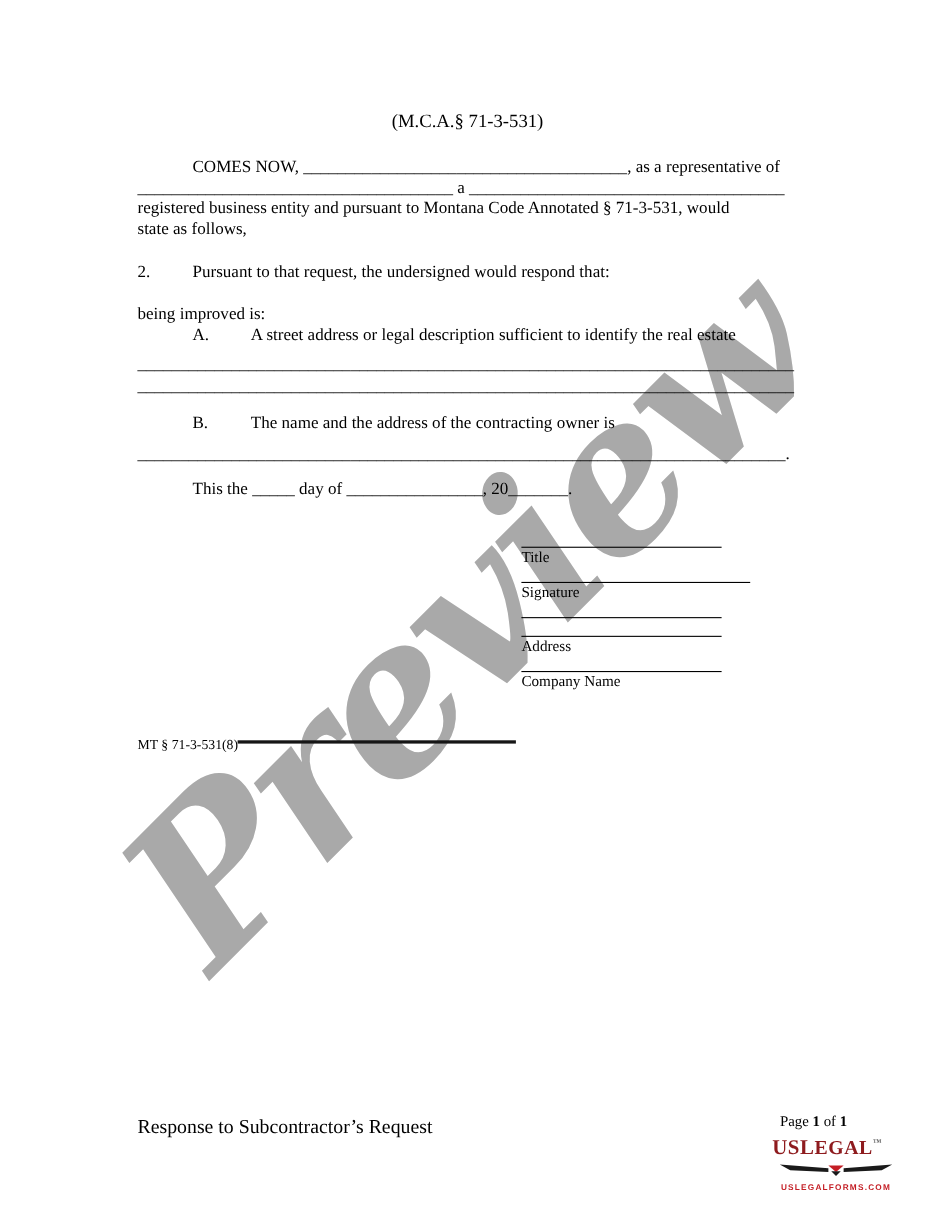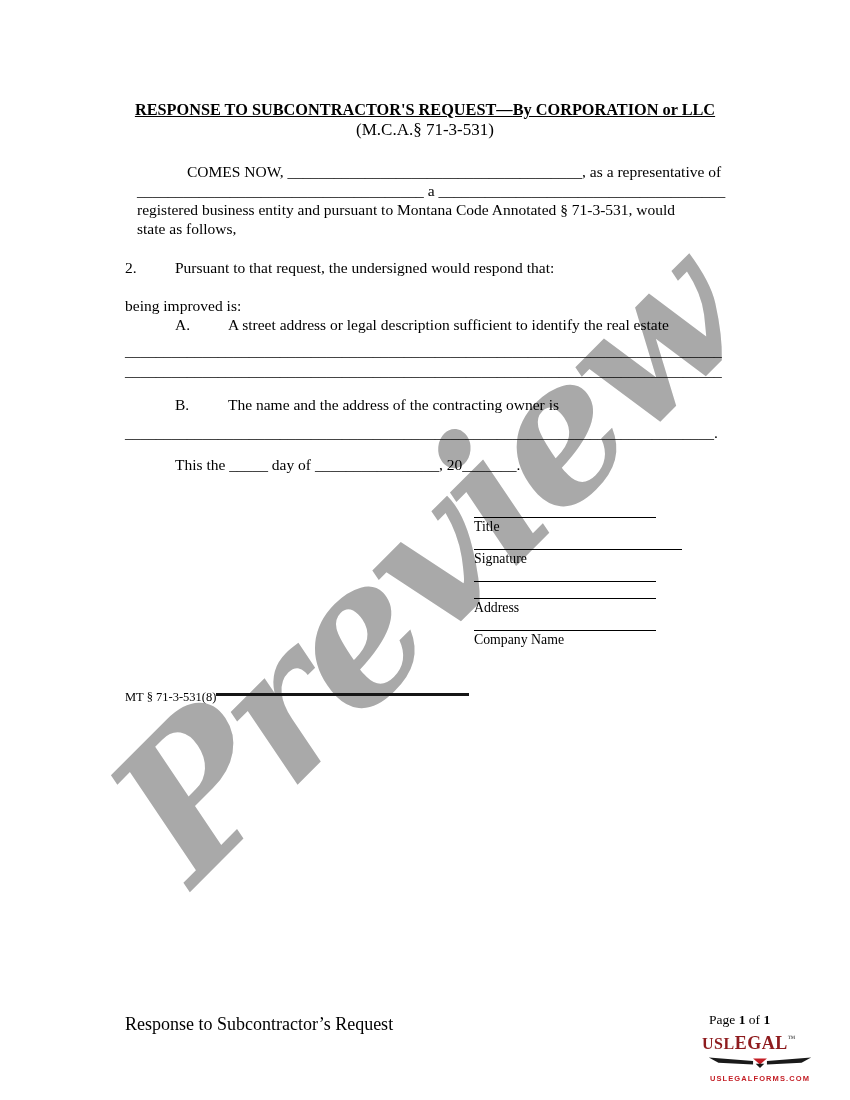--- a/index.html
+++ b/index.html
@@ -22,21 +22,21 @@
   .title {
     text-align:center; font-weight:bold; text-decoration:underline;
     font-size:16.3px; line-height:20px; white-space:nowrap;
   }
   .subtitle { text-align:center; font-size:17px; }
   .line { white-space:nowrap; }
   .indent { text-indent:50px; }
   .num  { display:inline-block; width:50px; }
   .sub  { margin-left:50px; }
   .num2 { display:inline-block; width:53px; }
-  .opening  { margin-top:23px;margin-left:12px; }
+  .opening  { margin-top:23px; }
   .item1    { margin-top:20px; }
   .item2    { margin-top:19px; }
   .itemA    { margin-top:19px; }
   .blanks   { margin-top:7px; }
   .blanks .line { line-height:19.5px; }
   .itemB    { margin-top:15px; }
   .owner-blank { margin-top:9px; }
   .dated    { margin-top:13px; }
   .sigblock { margin-top:43px; margin-left:349px; width:212px; }
   .sig-row  { margin-top:14px; }
@@ -56,40 +56,39 @@
   }
   .footer-right {
     position:absolute; left:702px; top:1012px; width:116px; z-index:2;
   }
   .page-line { font-size:13.5px; line-height:16px; padding-left:7px; white-space:nowrap; }
   .page-line b { font-weight:bold; }
   .logo-name {
     line-height:24px; margin-top:-1px; white-space:nowrap;
     font-weight:bold; color:#8e1b1e;
   }
-  .logo-big   { font-size:16px; letter-spacing:0.5px; }
+  .logo-big   { font-size:19px; letter-spacing:0.5px; }
   .logo-small { font-size:18px; letter-spacing:0.5px; }
   .logo-tm { font-size:8px; color:#666; vertical-align:8px; letter-spacing:0; }
   .eagle { display:block; margin:0 auto; margin-top:-1px; }
   .logo-site {
     font-family:"Liberation Sans","DejaVu Sans",sans-serif;
     font-size:7.5px; font-weight:bold; color:#c41e25;
     letter-spacing:1.1px; text-align:center; margin-top:6px; white-space:nowrap;
   }
 </style>
 </head>
 <body>
 
 <div class="page">
 
   <div class="watermark">Preview</div>
 
   <div class="content">
 
-    <div class="title">RESPONSE TO SUBCONTRACTOR'S REQUEST—By CORPORATION or LLC</div>
     <div class="subtitle">(M.C.A.§ 71-3-531)</div>
 
     <div class="opening">
       <div class="line indent">COMES NOW, ______________________________________, as a representative of</div>
       <div class="line">_____________________________________ a _____________________________________</div>
       <div class="line">registered business entity and pursuant to Montana Code Annotated § 71-3-531, would</div>
       <div class="line">state as follows,</div>
     </div>
 
     <div class="item1">

